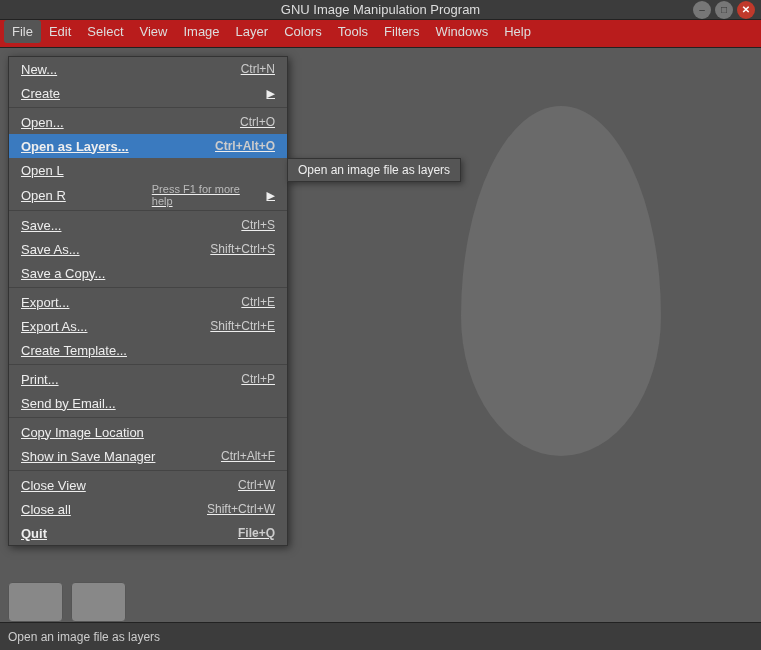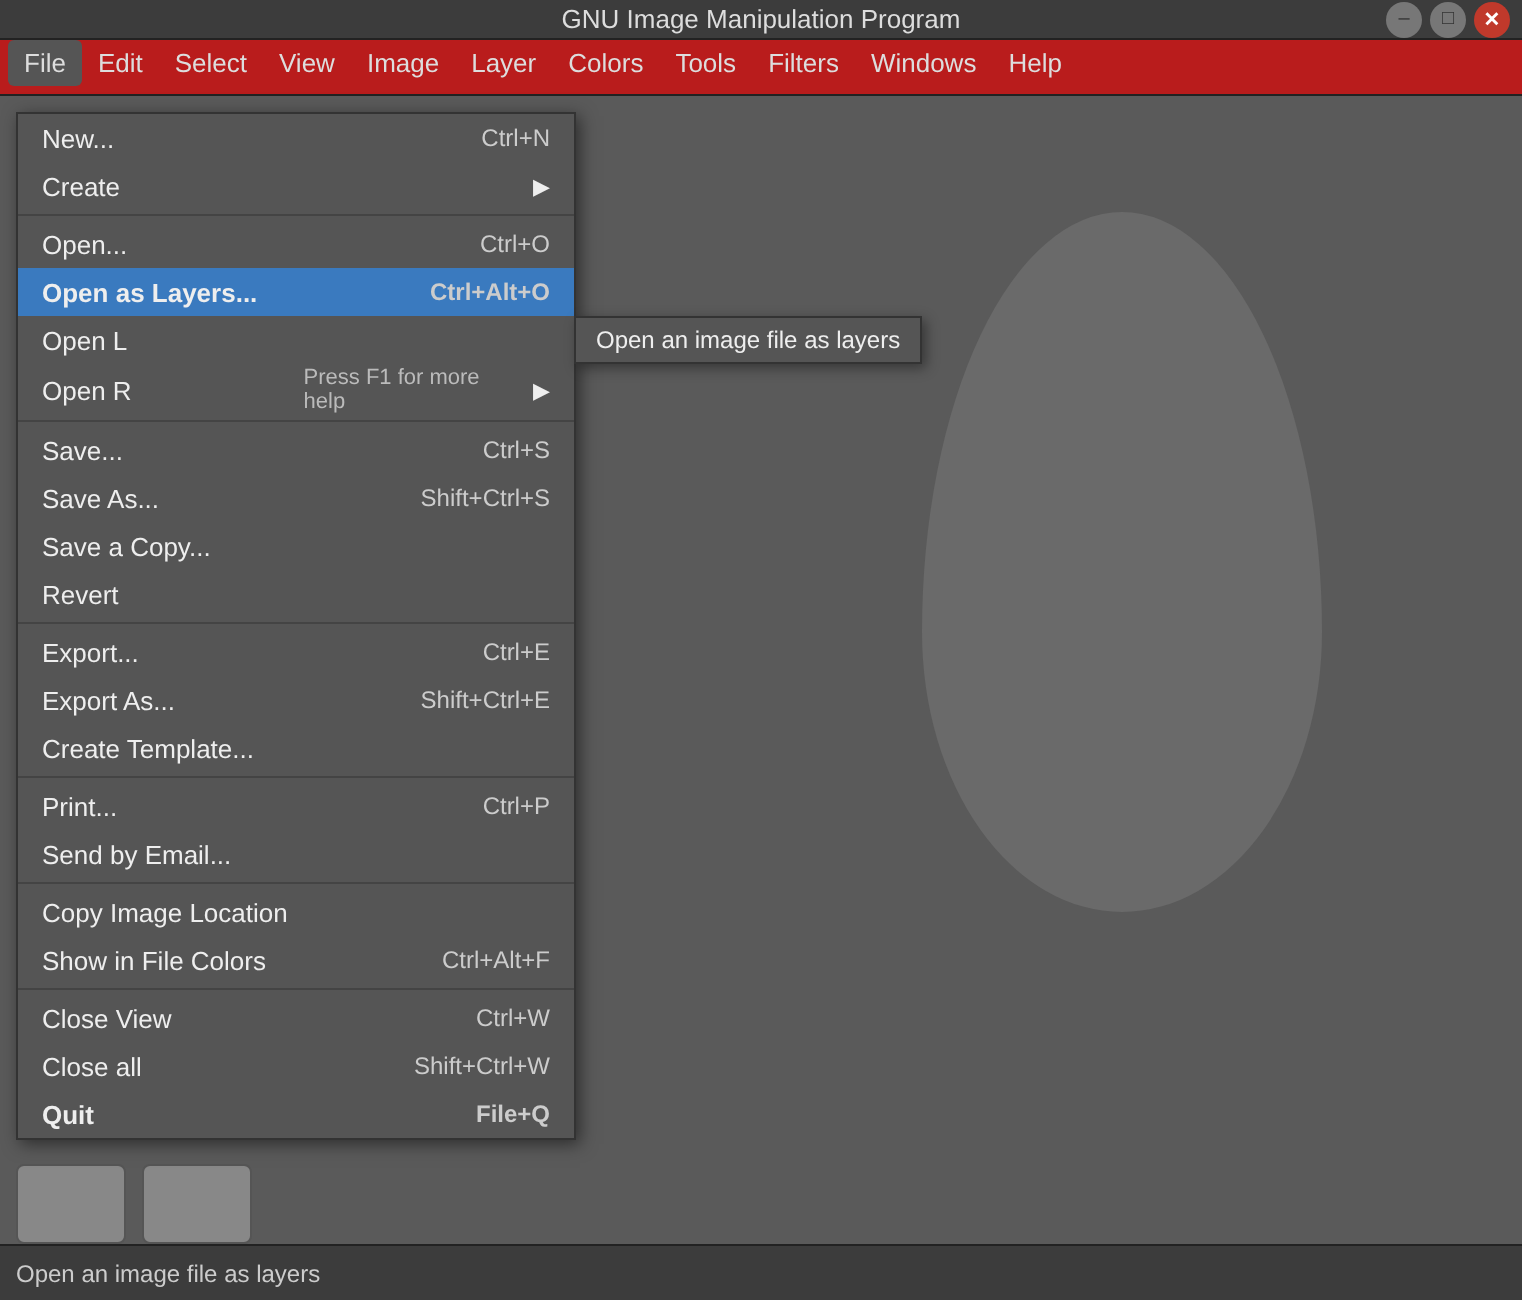--- a/index.html
+++ b/index.html
@@ -90,20 +90,21 @@
 
     .menu-item {
       display: flex;
       align-items: center;
       justify-content: space-between;
       padding: 1px 12px;
       cursor: pointer;
       color: #eee;
       position: relative;
       min-height: 24px;
+      text-decoration: underline;
     }
     .menu-item.selected {
       background: #3a6ea0;
       font-weight: bold;
     }
     .menu-item-label {
       flex: 1;
     }
     .menu-item-shortcut {
       color: #ccc;
@@ -273,23 +274,20 @@
 
   <div class="menu-item">
     <span class="menu-item-label">Save As...</span>
     <span class="menu-item-shortcut">Shift+Ctrl+S</span>
   </div>
 
   <div class="menu-item">
     <span class="menu-item-label">Save a Copy...</span>
   </div>
 
-  <div class="menu-item">
-    <span class="menu-item-label">Revert</span>
-  </div>
 
   <div class="menu-separator"></div>
 
   <div class="menu-item">
     <span class="menu-item-label">Export...</span>
     <span class="menu-item-shortcut">Ctrl+E</span>
   </div>
 
   <div class="menu-item">
     <span class="menu-item-label">Export As...</span>
@@ -311,21 +309,21 @@
     <span class="menu-item-label">Send by Email...</span>
   </div>
 
   <div class="menu-separator"></div>
 
   <div class="menu-item">
     <span class="menu-item-label">Copy Image Location</span>
   </div>
 
   <div class="menu-item">
-    <span class="menu-item-label">Show in File Colors</span>
+    <span class="menu-item-label">Show in Save Manager</span>
     <span class="menu-item-shortcut">Ctrl+Alt+F</span>
   </div>
 
   <div class="menu-separator"></div>
 
   <div class="menu-item">
     <span class="menu-item-label">Close View</span>
     <span class="menu-item-shortcut">Ctrl+W</span>
   </div>
 

